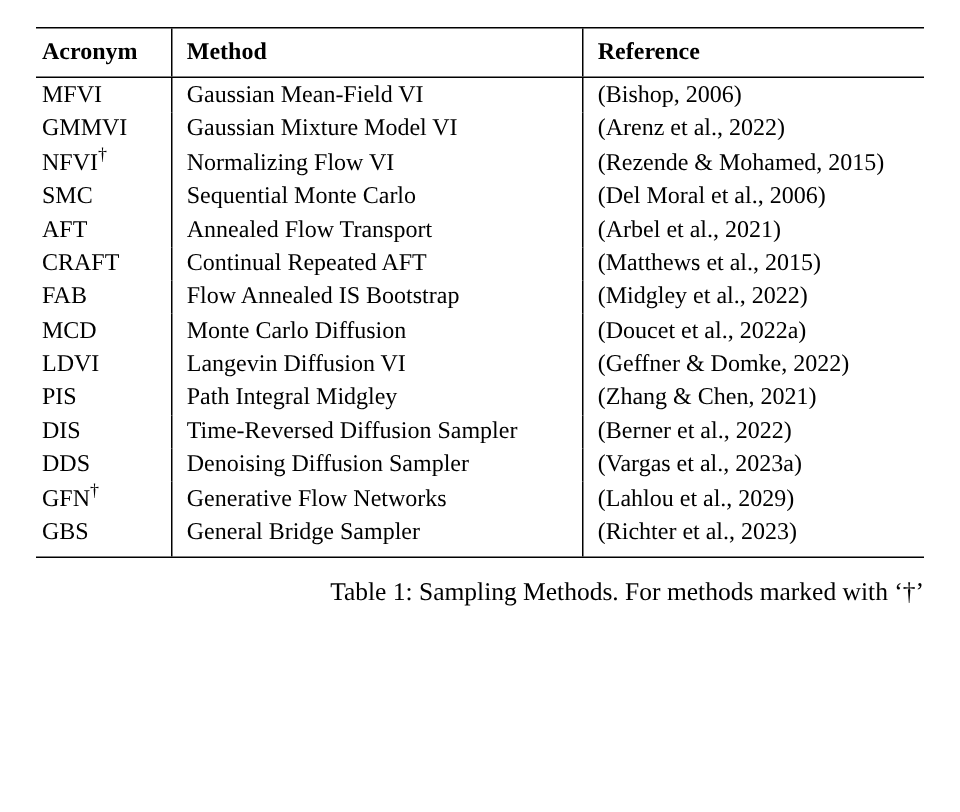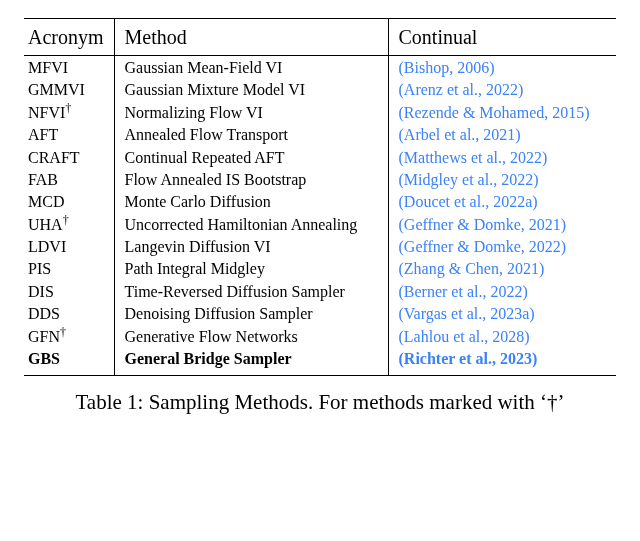--- a/index.html
+++ b/index.html
@@ -31,66 +31,66 @@
   col.c-met { width: 274px; }
   col.c-ref { width: auto; }
   th, td {
     text-align: left;
     padding: 0 4px;
     vertical-align: baseline;
     font-size: 16px;
     line-height: 1.0;
   }
   thead th {
-    font-weight: normal;
+    font-weight: bold;
     padding-top: 8px;
     padding-bottom: 8px;
-    font-size: 20px;
+    font-size: 16px;
   }
   tbody td {
     padding-top: 3.2px;
     padding-bottom: 3.2px;
   }
   .vline-l { border-left: 0.9px solid #000; padding-left: 10px; }
   a.ref {
-    color: #3b82f6;
+    color: #000000;
     text-decoration: none;
   }
   .dagger {
     font-size: 12px;
     vertical-align: super;
     line-height: 0;
   }
   .caption {
-    font-size: 21px;
+    font-size: 17px;
     line-height: 1.35;
     padding-top: 12px;
-    text-align: center;
+    text-align: right;
   }
   .tbody-top td { padding-top: 4px; }
-  .tbody-bot td { padding-bottom: 8px; font-weight: bold; }
+  .tbody-bot td { padding-bottom: 8px; }
 </style>
 </head>
 <body>
 
 <div class="page">
 
   <hr class="rule">
 
   <table>
     <colgroup>
       <col class="c-acr">
         <col class="c-met">
         <col class="c-ref">
     </colgroup>
     <thead>
       <tr>
         <th>Acronym</th>
         <th class="vline-l">Method</th>
-        <th class="vline-l">Continual</th>
+        <th class="vline-l">Reference</th>
       </tr>
     </thead>
     <tbody>
         <tr>
           <td colspan="3" style="padding: 0px;">
             <hr class="rule thin" style="margin:0">
           </td>
         </tr>
       </tbody>
       <tbody id="tbody">
@@ -103,43 +103,43 @@
           <td>GMMVI</td>
           <td class="vline-l">Gaussian Mixture Model VI</td>
           <td class="vline-l"><a class="ref" href="#">(Arenz et al., 2022)</a></td>
         </tr>
         <tr>
           <td>NFVI<span class="dagger">†</span></td>
           <td class="vline-l">Normalizing Flow VI</td>
           <td class="vline-l"><a class="ref" href="#">(Rezende &amp; Mohamed, 2015)</a></td>
         </tr>
         <tr>
+          <td>SMC</td>
+          <td class="vline-l">Sequential Monte Carlo</td>
+          <td class="vline-l"><a class="ref" href="#">(Del Moral et al., 2006)</a></td>
+        </tr>
+        <tr>
           <td>AFT</td>
           <td class="vline-l">Annealed Flow Transport</td>
           <td class="vline-l"><a class="ref" href="#">(Arbel et al., 2021)</a></td>
         </tr>
         <tr>
           <td>CRAFT</td>
           <td class="vline-l">Continual Repeated AFT</td>
-          <td class="vline-l"><a class="ref" href="#">(Matthews et al., 2022)</a></td>
+          <td class="vline-l"><a class="ref" href="#">(Matthews et al., 2015)</a></td>
         </tr>
         <tr>
           <td>FAB</td>
           <td class="vline-l">Flow Annealed IS Bootstrap</td>
           <td class="vline-l"><a class="ref" href="#">(Midgley et al., 2022)</a></td>
         </tr>
         <tr>
           <td>MCD</td>
           <td class="vline-l">Monte Carlo Diffusion</td>
           <td class="vline-l"><a class="ref" href="#">(Doucet et al., 2022a)</a></td>
-        </tr>
-        <tr>
-          <td>UHA<span class="dagger">†</span></td>
-          <td class="vline-l">Uncorrected Hamiltonian Annealing</td>
-          <td class="vline-l"><a class="ref" href="#">(Geffner &amp; Domke, 2021)</a></td>
         </tr>
         <tr>
           <td>LDVI</td>
           <td class="vline-l">Langevin Diffusion VI</td>
           <td class="vline-l"><a class="ref" href="#">(Geffner &amp; Domke, 2022)</a></td>
         </tr>
         <tr>
           <td>PIS</td>
           <td class="vline-l">Path Integral Midgley</td>
           <td class="vline-l"><a class="ref" href="#">(Zhang &amp; Chen, 2021)</a></td>
@@ -150,21 +150,21 @@
           <td class="vline-l"><a class="ref" href="#">(Berner et al., 2022)</a></td>
         </tr>
         <tr>
           <td>DDS</td>
           <td class="vline-l">Denoising Diffusion Sampler</td>
           <td class="vline-l"><a class="ref" href="#">(Vargas et al., 2023a)</a></td>
         </tr>
         <tr>
           <td>GFN<span class="dagger">†</span></td>
           <td class="vline-l">Generative Flow Networks</td>
-          <td class="vline-l"><a class="ref" href="#">(Lahlou et al., 2028)</a></td>
+          <td class="vline-l"><a class="ref" href="#">(Lahlou et al., 2029)</a></td>
         </tr>
         <tr class="tbody-bot">
           <td>GBS</td>
           <td class="vline-l">General Bridge Sampler</td>
           <td class="vline-l"><a class="ref" href="#">(Richter et al., 2023)</a></td>
         </tr>
       </tbody>
   </table>
 
   <hr class="rule">

